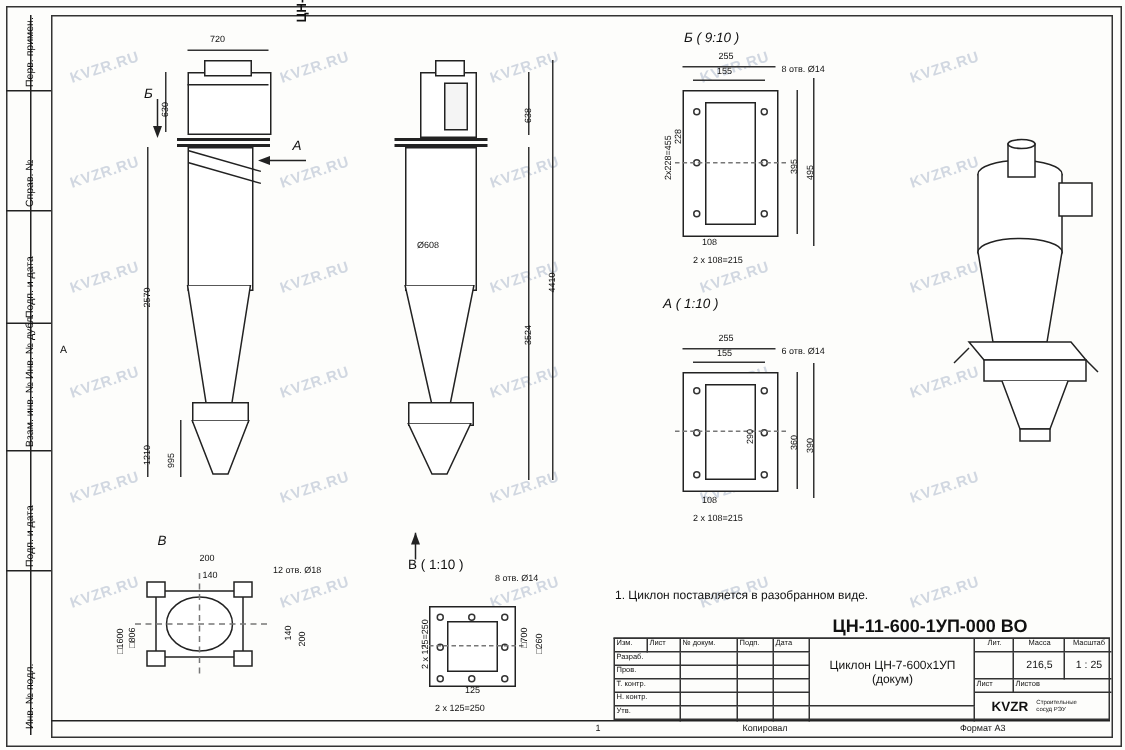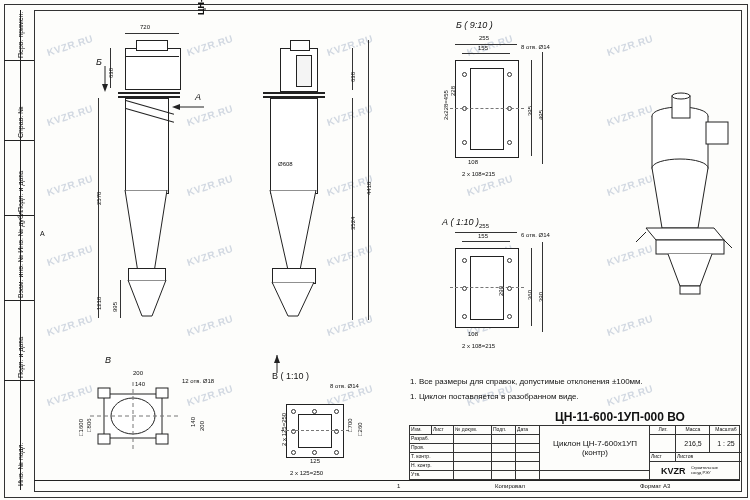--- a/index.html
+++ b/index.html
@@ -171,21 +171,21 @@
   <div class="txt" style="left:521px;top:44px;">8 отв. Ø14</div>
   <div class="txt rot90" style="left:450px;top:96px;">228</div>
   <div class="txt rot90" style="left:443px;top:120px;">2x228=455</div>
   <div class="txt rot90" style="left:527px;top:116px;">395</div>
   <div class="txt rot90" style="left:538px;top:120px;">495</div>
   <div class="dim v" style="left:531px;top:60px;height:96px;width:1px;"></div>
   <div class="dim v" style="left:542px;top:52px;height:112px;width:1px;"></div>
   <div class="txt" style="left:468px;top:159px;">108</div>
   <div class="txt" style="left:462px;top:171px;">2 х 108=215</div>
 
-  <div class="txt t9" style="left:442px;top:217px;font-style:italic;">А ( 1:10 )</div>
+  <div class="txt t9" style="left:442px;top:197px;font-style:italic;">А ( 1:10 )</div>
   <div class="part" style="left:455px;top:248px;width:62px;height:78px;"></div>
   <div class="part" style="left:470px;top:256px;width:32px;height:62px;"></div>
   <div class="hole" style="left:462px;top:258px;width:3px;height:3px;"></div>
   <div class="hole" style="left:462px;top:286px;width:3px;height:3px;"></div>
   <div class="hole" style="left:462px;top:314px;width:3px;height:3px;"></div>
   <div class="hole" style="left:507px;top:258px;width:3px;height:3px;"></div>
   <div class="hole" style="left:507px;top:286px;width:3px;height:3px;"></div>
   <div class="hole" style="left:507px;top:314px;width:3px;height:3px;"></div>
   <div class="ctr" style="left:450px;top:287px;width:74px;"></div>
   <div class="dim h" style="left:455px;top:232px;width:62px;height:1px;"></div>
@@ -247,21 +247,20 @@
   <div class="hole" style="left:291px;top:429px;width:3px;height:3px;"></div>
   <div class="hole" style="left:334px;top:429px;width:3px;height:3px;"></div>
   <div class="ctr" style="left:281px;top:430px;width:68px;"></div>
   <div class="txt" style="left:330px;top:383px;">8 отв. Ø14</div>
   <div class="txt rot90" style="left:347px;top:432px;">□700</div>
   <div class="txt rot90" style="left:357px;top:436px;">□260</div>
   <div class="txt rot90" style="left:281px;top:446px;">2 x 125=250</div>
   <div class="txt" style="left:310px;top:458px;">125</div>
   <div class="txt" style="left:290px;top:470px;">2 х 125=250</div>
 
-  <div class="txt t8" style="left:410px;top:377px;">1. Все размеры для справок, допустимые отклонения ±100мм.</div>
   <div class="txt t8" style="left:410px;top:392px;">1. Циклон поставляется в разобранном виде.</div>
 
   <div class="txt t12" style="left:555px;top:410px;font-weight:bold;">ЦН-11-600-1УП-000 ВО</div>
   <div class="ln h" style="left:409px;top:425px;width:331px;"></div>
 
   <div class="tbl" style="left:409px;top:425px;width:331px;height:55px;">
 
     <div class="cell" style="left:0;top:0;width:22px;height:9px;">Изм.</div>
     <div class="cell" style="left:22px;top:0;width:22px;height:9px;">Лист</div>
     <div class="cell" style="left:44px;top:0;width:38px;height:9px;">№ докум.</div>
@@ -288,21 +287,21 @@
     <div class="cell" style="left:82px;top:36px;width:24px;height:9px;"></div>
     <div class="cell" style="left:106px;top:36px;width:24px;height:9px;"></div>
 
     <div class="cell bb" style="left:0;top:45px;width:44px;height:10px;">Утв.</div>
     <div class="cell bb" style="left:44px;top:45px;width:38px;height:10px;"></div>
     <div class="cell bb" style="left:82px;top:45px;width:24px;height:10px;"></div>
     <div class="cell bb" style="left:106px;top:45px;width:24px;height:10px;"></div>
 
     <div class="cell" style="left:130px;top:0;width:110px;height:45px;border-right:1px solid #333;">
       <div style="font-size:8px;text-align:center;margin-top:13px;">Циклон ЦН-7-600х1УП</div>
-      <div style="font-size:8px;text-align:center;">(контр)</div>
+      <div style="font-size:8px;text-align:center;">(докум)</div>
     </div>
     <div class="cell bb" style="left:130px;top:45px;width:110px;height:10px;"></div>
 
     <div class="cell" style="left:240px;top:0;width:26px;height:9px;text-align:center;">Лит.</div>
     <div class="cell" style="left:266px;top:0;width:34px;height:9px;text-align:center;">Масса</div>
     <div class="cell nb" style="left:300px;top:0;width:31px;height:9px;text-align:center;">Масштаб</div>
 
     <div class="cell" style="left:240px;top:9px;width:26px;height:18px;"></div>
     <div class="cell" style="left:266px;top:9px;width:34px;height:18px;font-size:7px;text-align:center;padding-top:5px;">216,5</div>
     <div class="cell nb" style="left:300px;top:9px;width:31px;height:18px;font-size:7px;text-align:center;padding-top:5px;">1 : 25</div>

